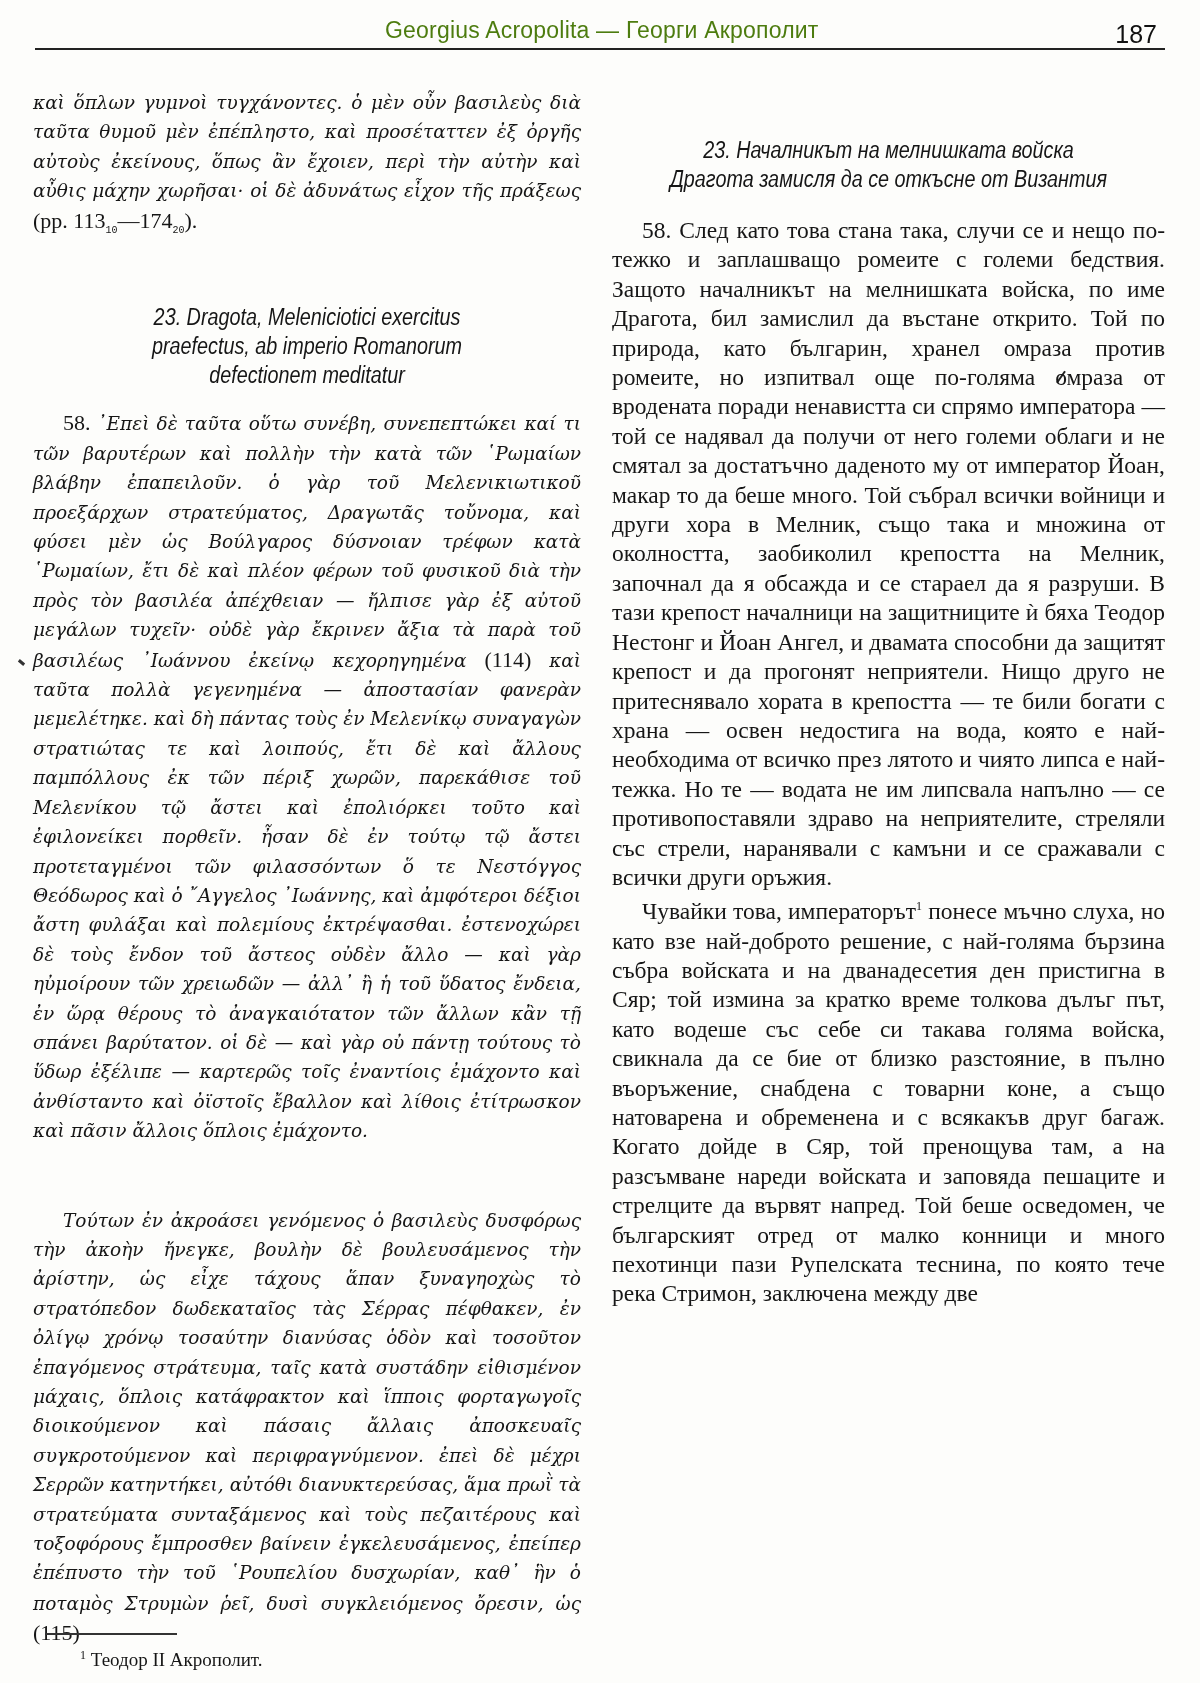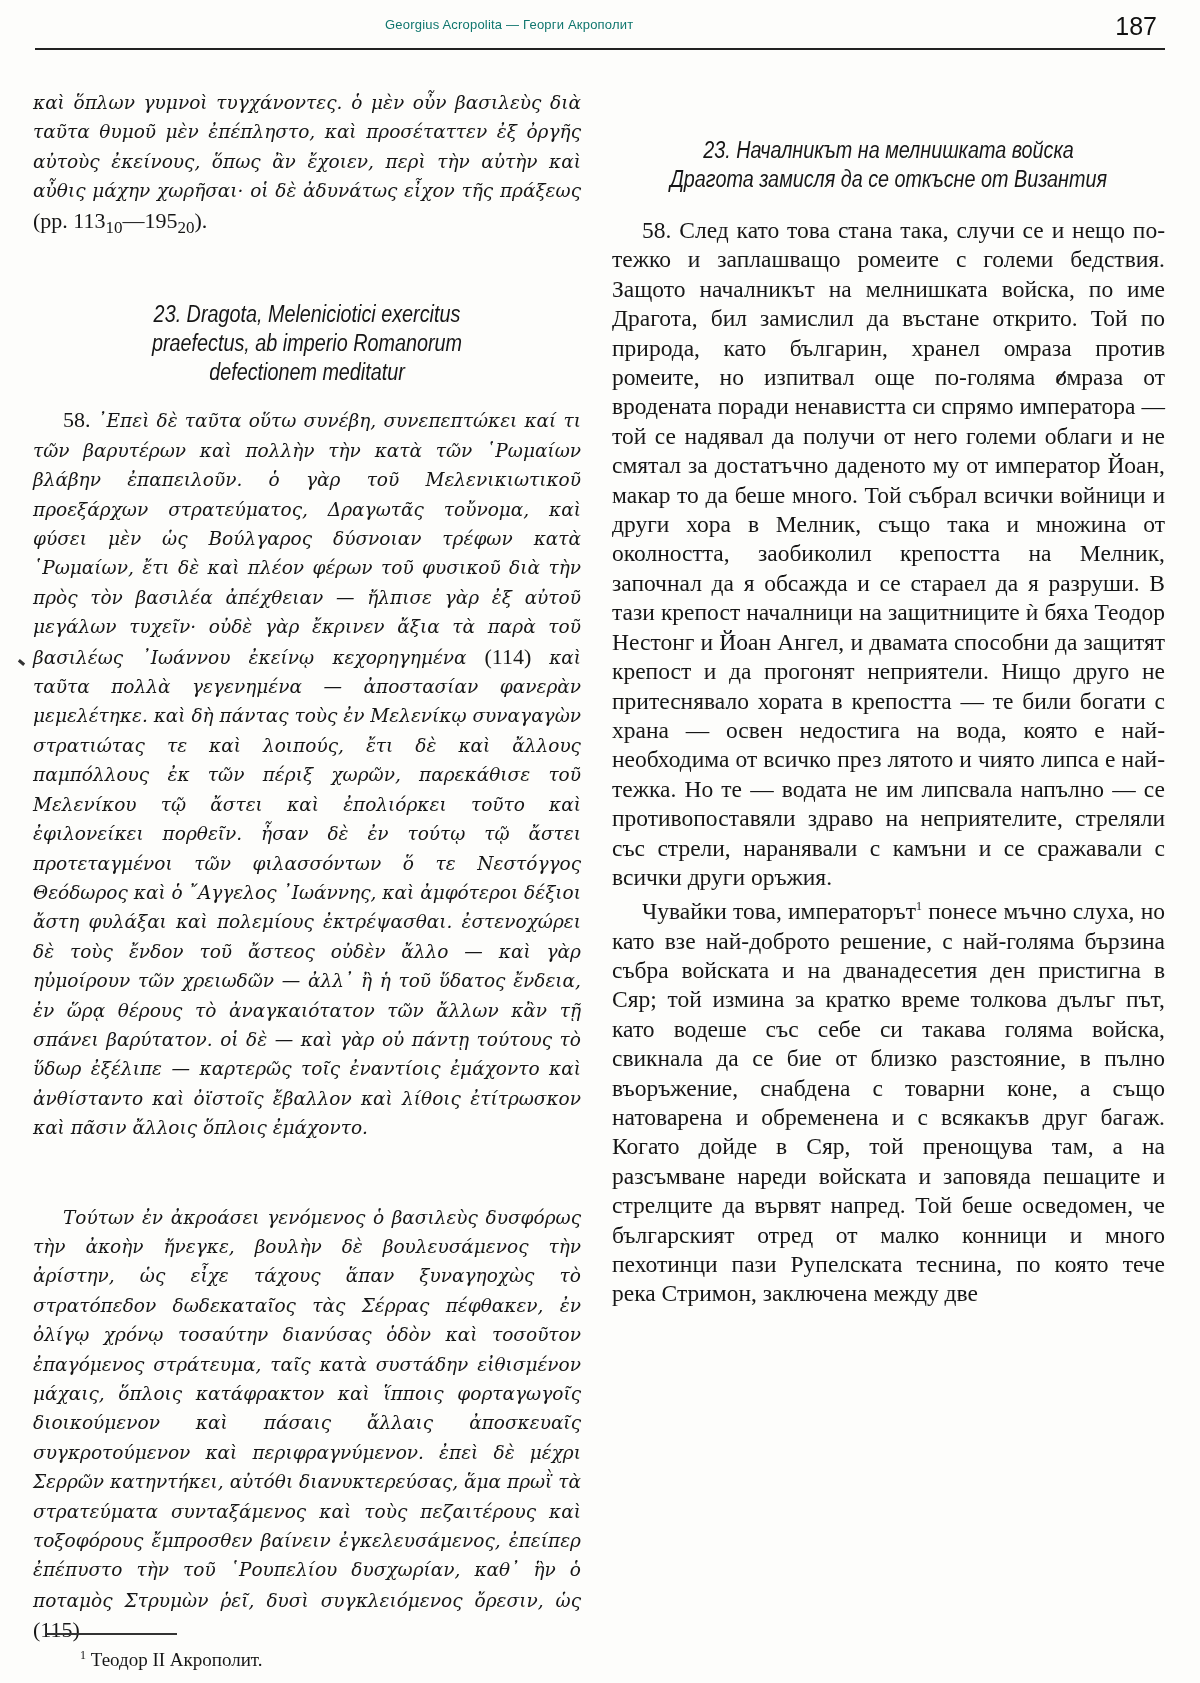--- a/index.html
+++ b/index.html
@@ -1,56 +1,56 @@
 <!DOCTYPE html>
 <html><head>
 <meta charset="utf-8">
 <style>
   html, body { margin: 0; padding: 0; background: #fdfdfb; }
   body { width: 1200px; height: 1683px; position: relative; overflow: hidden;
          font-family: "DejaVu Serif", "Liberation Serif", serif; color: #161616; }
   .header { position: absolute; left: 35px; top: 0; width: 1130px; height: 48px;
             border-bottom: 2px solid #222; }
   .header .title { position: absolute; left: 350px; top: 17px; font-family: "Liberation Sans", sans-serif;
-                   font-size: 13px; letter-spacing: 0.2px; color: #0f766e; }
-  .header .pageno { position: absolute; right: 8px; top: 12px; font-family: "Liberation Sans", sans-serif;
+                   font-size: 23px; letter-spacing: 0.2px; color: #4d7c0f; }
+  .header .pageno { position: absolute; right: 8px; top: 20px; font-family: "Liberation Sans", sans-serif;
                     font-size: 25px; color: #111; }
   .col { position: absolute; top: 88px; }
   .col.left { left: 33px; width: 548px; }
   .col.right { left: 612px; width: 553px; }
   .greek { font-family: "DejaVu Serif", serif; font-style: italic; font-size: 18.5px;
            line-height: 29.4px; text-align: justify; margin: 0; }
   .bg { font-family: "Liberation Serif", serif; font-size: 23.5px; line-height: 29.4px;
         text-align: justify; margin: 0; }
   .indent { text-indent: 30px; }
   .heading { font-family: "Liberation Sans", sans-serif; font-style: italic; font-size: 23px;
              line-height: 29px; text-align: center; margin: 0; transform: scaleX(0.86); }
   .latin-num { font-style: normal; font-family: "Liberation Serif", serif; font-size: 22px; }
-  sub { font-size: 17px; }
+  sub { font-size: 10px; font-family: Liberation Mono, monospace; }
   sup { font-size: 12px; }
   .footnote-rule { position: absolute; left: 45px; top: 1633px; width: 132px; border-top: 2px solid #333; }
   .footnote { position: absolute; left: 80px; top: 1648px; font-family: "Liberation Serif", serif; font-size: 19px; }
   .mark-slash { position: absolute; left: 1060px; top: 370px; width: 2px; height: 14px; background: #222;
                 transform: rotate(35deg); }
   .mark-tick { position: absolute; left: 18px; top: 661px; width: 7px; height: 3px; background: #333;
                transform: rotate(40deg); }
 </style>
 </head>
 <body>
 
 <div class="header">
   <span class="title">Georgius Acropolita — Георги Акрополит</span>
   <span class="pageno">187</span>
 </div>
 
 <div class="mark-slash"></div>
 <div class="mark-tick"></div>
 
 <div class="col left">
-  <p class="greek"><span>καὶ ὅπλων γυμνοὶ τυγχάνοντες. ὁ μὲν οὖν βασιλεὺς διὰ ταῦτα θυμοῦ μὲν ἐπέπληστο, καὶ προσέταττεν ἐξ ὀργῆς αὐτοὺς ἐκείνους, ὅπως ἂν ἔχοιεν, περὶ τὴν αὐτὴν καὶ αὖθις μάχην χωρῆσαι· οἱ δὲ ἀδυνάτως εἶχον τῆς πράξεως</span> <span class="latin-num"><span>(pp. 113</span><sub>10</sub><span>—195</span><sub>20</sub><span>).</span></span></p>
+  <p class="greek"><span>καὶ ὅπλων γυμνοὶ τυγχάνοντες. ὁ μὲν οὖν βασιλεὺς διὰ ταῦτα θυμοῦ μὲν ἐπέπληστο, καὶ προσέταττεν ἐξ ὀργῆς αὐτοὺς ἐκείνους, ὅπως ἂν ἔχοιεν, περὶ τὴν αὐτὴν καὶ αὖθις μάχην χωρῆσαι· οἱ δὲ ἀδυνάτως εἶχον τῆς πράξεως</span> <span class="latin-num"><span>(pp. 113</span><sub>10</sub><span>—174</span><sub>20</sub><span>).</span></span></p>
 
   <div style="height:58px"></div>
   <p class="heading" style="padding:0 40px;">23. Dragota, Meleniciotici exercitus praefectus, ab imperio Romanorum defectionem meditatur</p>
 
   <div style="height:18px"></div>
   <p class="greek indent"><span class="latin-num">58. </span><span>᾿Επεὶ δὲ ταῦτα οὕτω συνέβη, συνεπεπτώκει καί τι τῶν βαρυτέρων καὶ πολλὴν τὴν κατὰ τῶν ῾Ρωμαίων βλάβην ἐπαπειλοῦν. ὁ γὰρ τοῦ Μελενικιωτικοῦ προεξάρχων στρατεύματος, Δραγωτᾶς τοὔνομα, καὶ φύσει μὲν ὡς Βούλγαρος δύσνοιαν τρέφων κατὰ ῾Ρωμαίων, ἔτι δὲ καὶ πλέον φέρων τοῦ φυσικοῦ διὰ τὴν πρὸς τὸν βασιλέα ἀπέχθειαν — ἤλπισε γὰρ ἐξ αὐτοῦ μεγάλων τυχεῖν· οὐδὲ γὰρ ἔκρινεν ἄξια τὰ παρὰ τοῦ βασιλέως ᾿Ιωάννου ἐκείνῳ κεχορηγημένα</span><span class="latin-num"> (114) </span><span>καὶ ταῦτα πολλὰ γεγενημένα — ἀποστασίαν φανερὰν μεμελέτηκε. καὶ δὴ πάντας τοὺς ἐν Μελενίκῳ συναγαγὼν στρατιώτας τε καὶ λοιπούς, ἔτι δὲ καὶ ἄλλους παμπόλλους ἐκ τῶν πέριξ χωρῶν, παρεκάθισε τοῦ Μελενίκου τῷ ἄστει καὶ ἐπολιόρκει τοῦτο καὶ ἐφιλονείκει πορθεῖν. ἦσαν δὲ ἐν τούτῳ τῷ ἄστει προτεταγμένοι τῶν φιλασσόντων ὅ τε Νεστόγγος Θεόδωρος καὶ ὁ ῎Αγγελος ᾿Ιωάννης, καὶ ἀμφότεροι δέξιοι ἄστη φυλάξαι καὶ πολεμίους ἐκτρέψασθαι. ἐστενοχώρει δὲ τοὺς ἔνδον τοῦ ἄστεος οὐδὲν ἄλλο — καὶ γὰρ ηὐμοίρουν τῶν χρειωδῶν — ἀλλ᾿ ἢ ἡ τοῦ ὕδατος ἔνδεια, ἐν ὥρᾳ θέρους τὸ ἀναγκαιότατον τῶν ἄλλων κἂν τῇ σπάνει βαρύτατον. οἱ δὲ — καὶ γὰρ οὐ πάντῃ τούτους τὸ ὕδωρ ἐξέλιπε — καρτερῶς τοῖς ἐναντίοις ἐμάχοντο καὶ ἀνθίσταντο καὶ ὀϊστοῖς ἔβαλλον καὶ λίθοις ἐτίτρωσκον καὶ πᾶσιν ἄλλοις ὅπλοις ἐμάχοντο.</span></p>
 
   <div style="height:60px"></div>
   <p class="greek indent"><span>Τούτων ἐν ἀκροάσει γενόμενος ὁ βασιλεὺς δυσφόρως τὴν ἀκοὴν ἤνεγκε, βουλὴν δὲ βουλευσάμενος τὴν ἀρίστην, ὡς εἶχε τάχους ἅπαν ξυναγηοχὼς τὸ στρατόπεδον δωδεκαταῖος τὰς Σέρρας πέφθακεν, ἐν ὀλίγῳ χρόνῳ τοσαύτην διανύσας ὁδὸν καὶ τοσοῦτον ἐπαγόμενος στράτευμα, ταῖς κατὰ συστάδην εἰθισμένον μάχαις, ὅπλοις κατάφρακτον καὶ ἵπποις φορταγωγοῖς διοικούμενον καὶ πάσαις ἄλλαις ἀποσκευαῖς συγκροτούμενον καὶ περιφραγνύμενον. ἐπεὶ δὲ μέχρι Σερρῶν κατηντήκει, αὐτόθι διανυκτερεύσας, ἅμα πρωῒ τὰ στρατεύματα συνταξάμενος καὶ τοὺς πεζαιτέρους καὶ τοξοφόρους ἔμπροσθεν βαίνειν ἐγκελευσάμενος, ἐπείπερ ἐπέπυστο τὴν τοῦ ῾Ρουπελίου δυσχωρίαν, καθ᾿ ἣν ὁ ποταμὸς Στρυμὼν ῥεῖ, δυσὶ συγκλειόμενος ὄρεσιν, ὡς</span><span class="latin-num"> (115)</span></p>
 </div>

